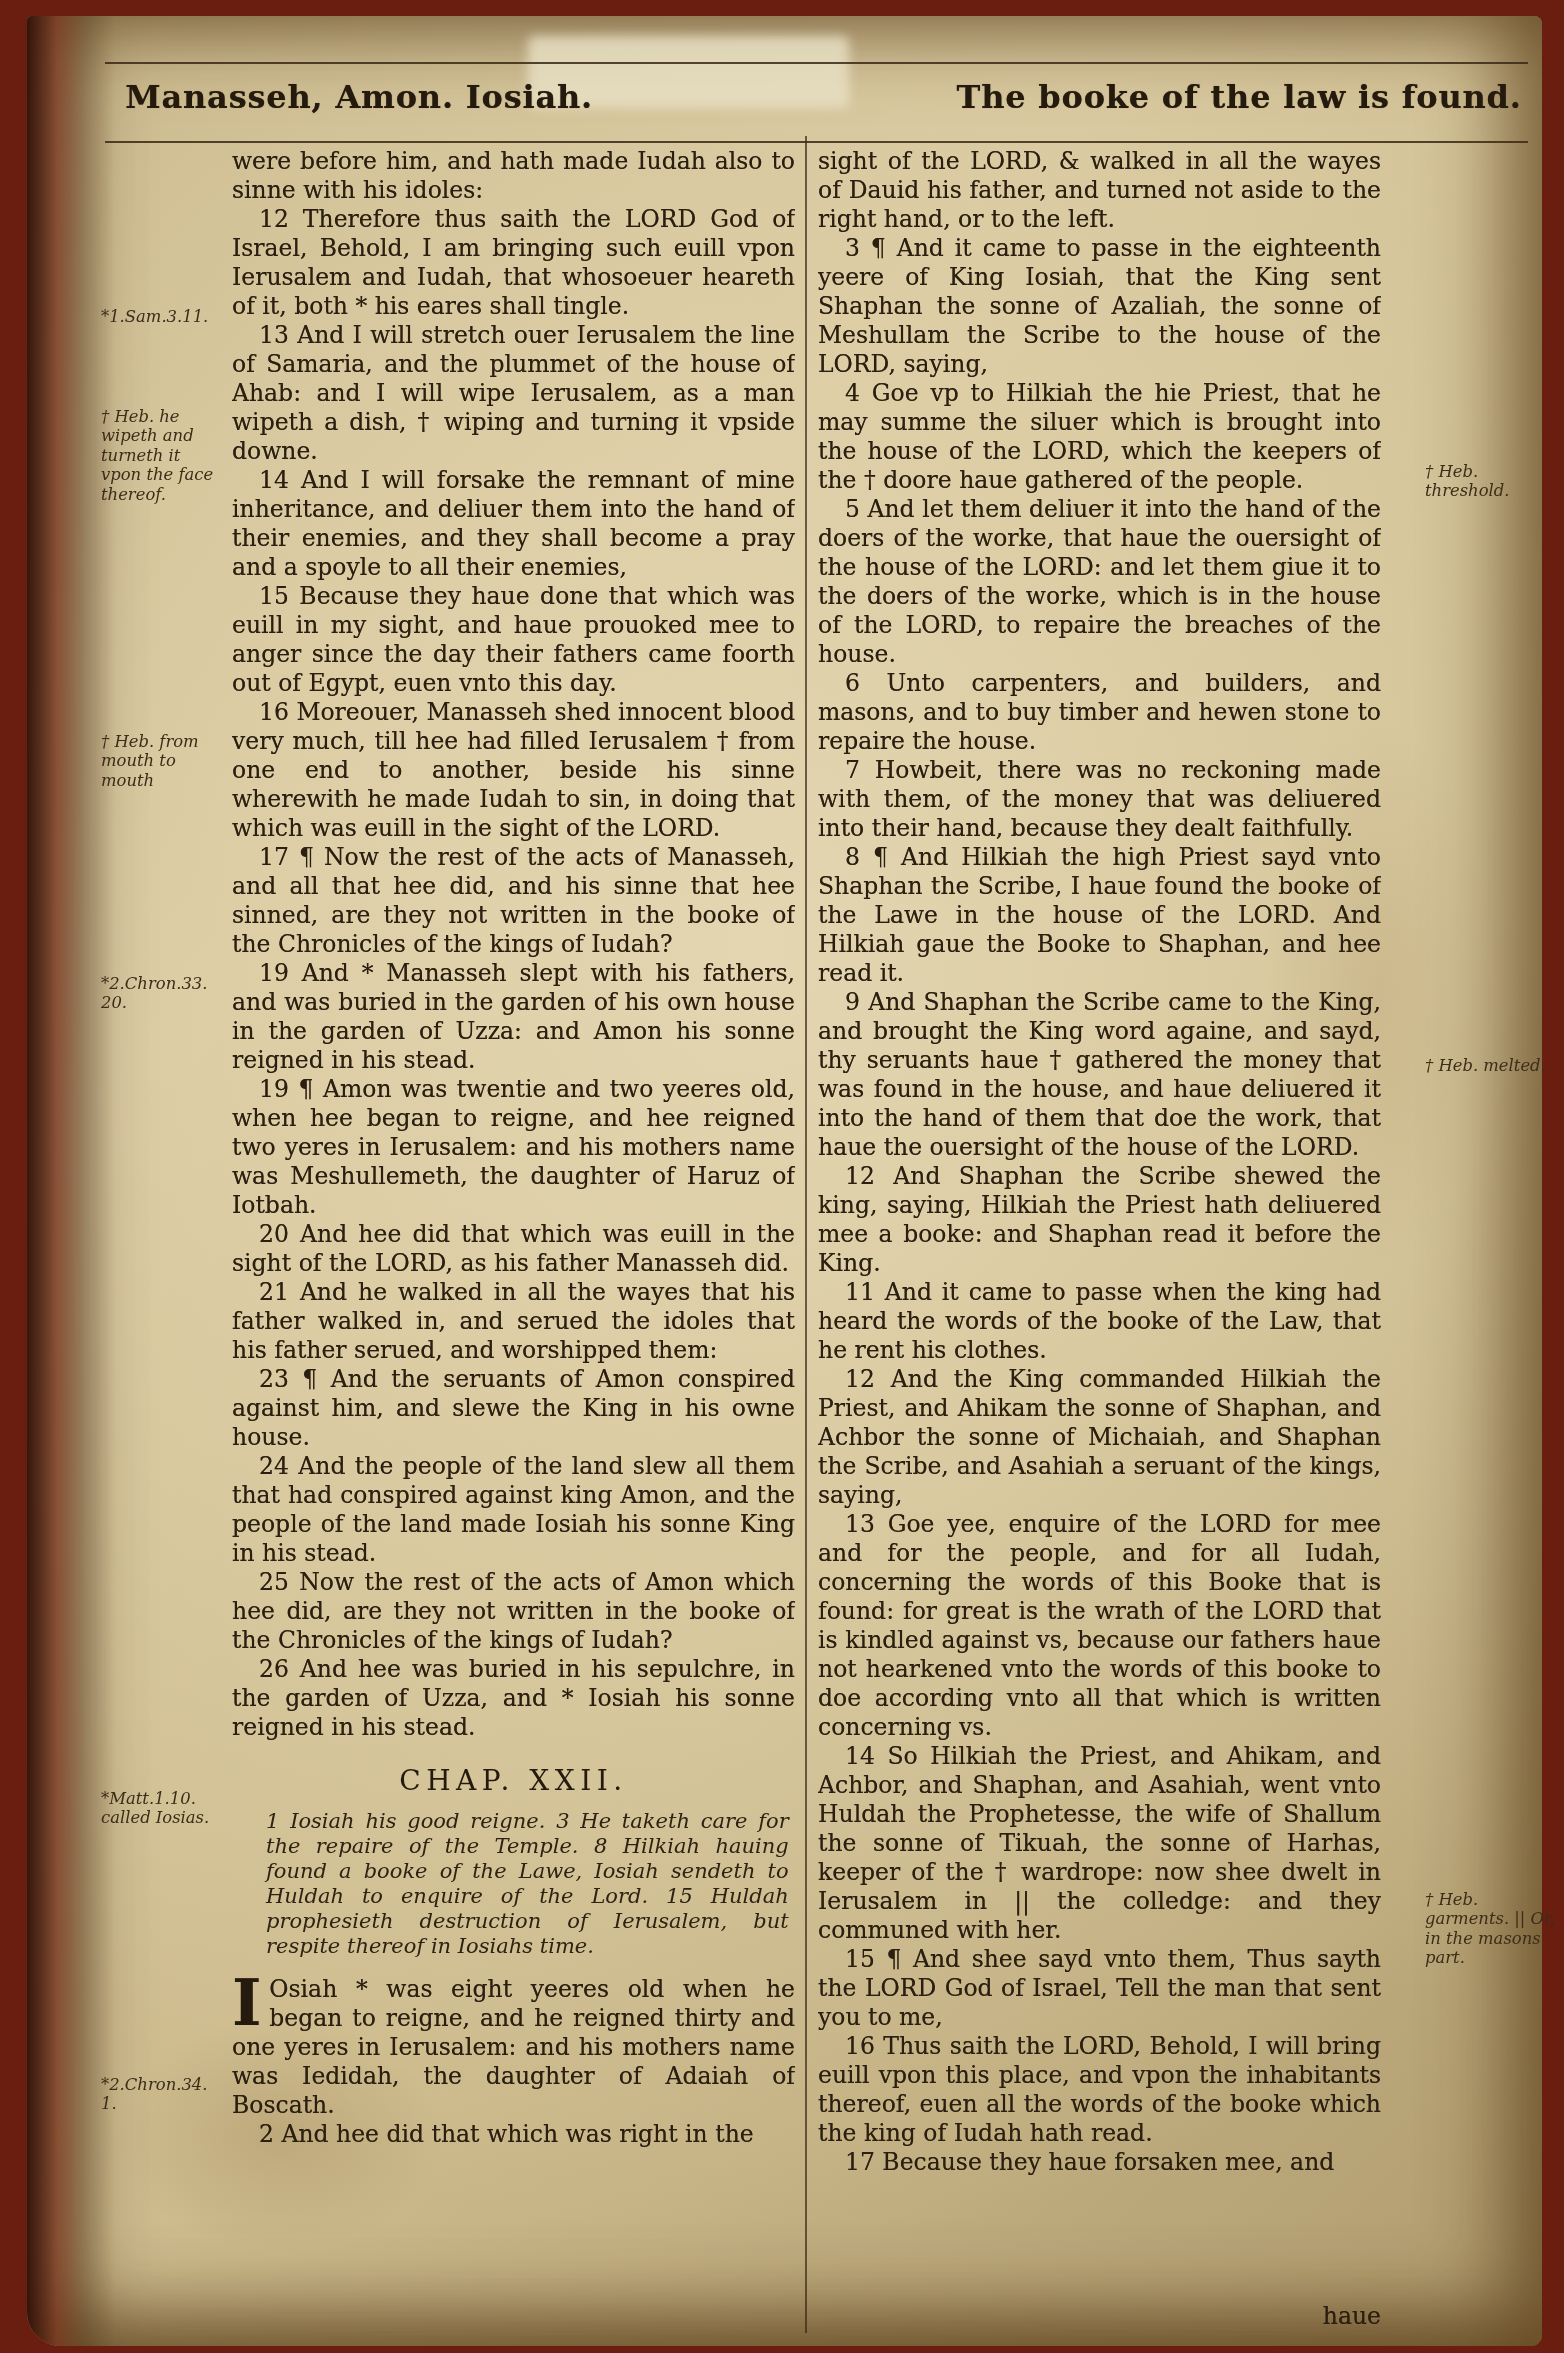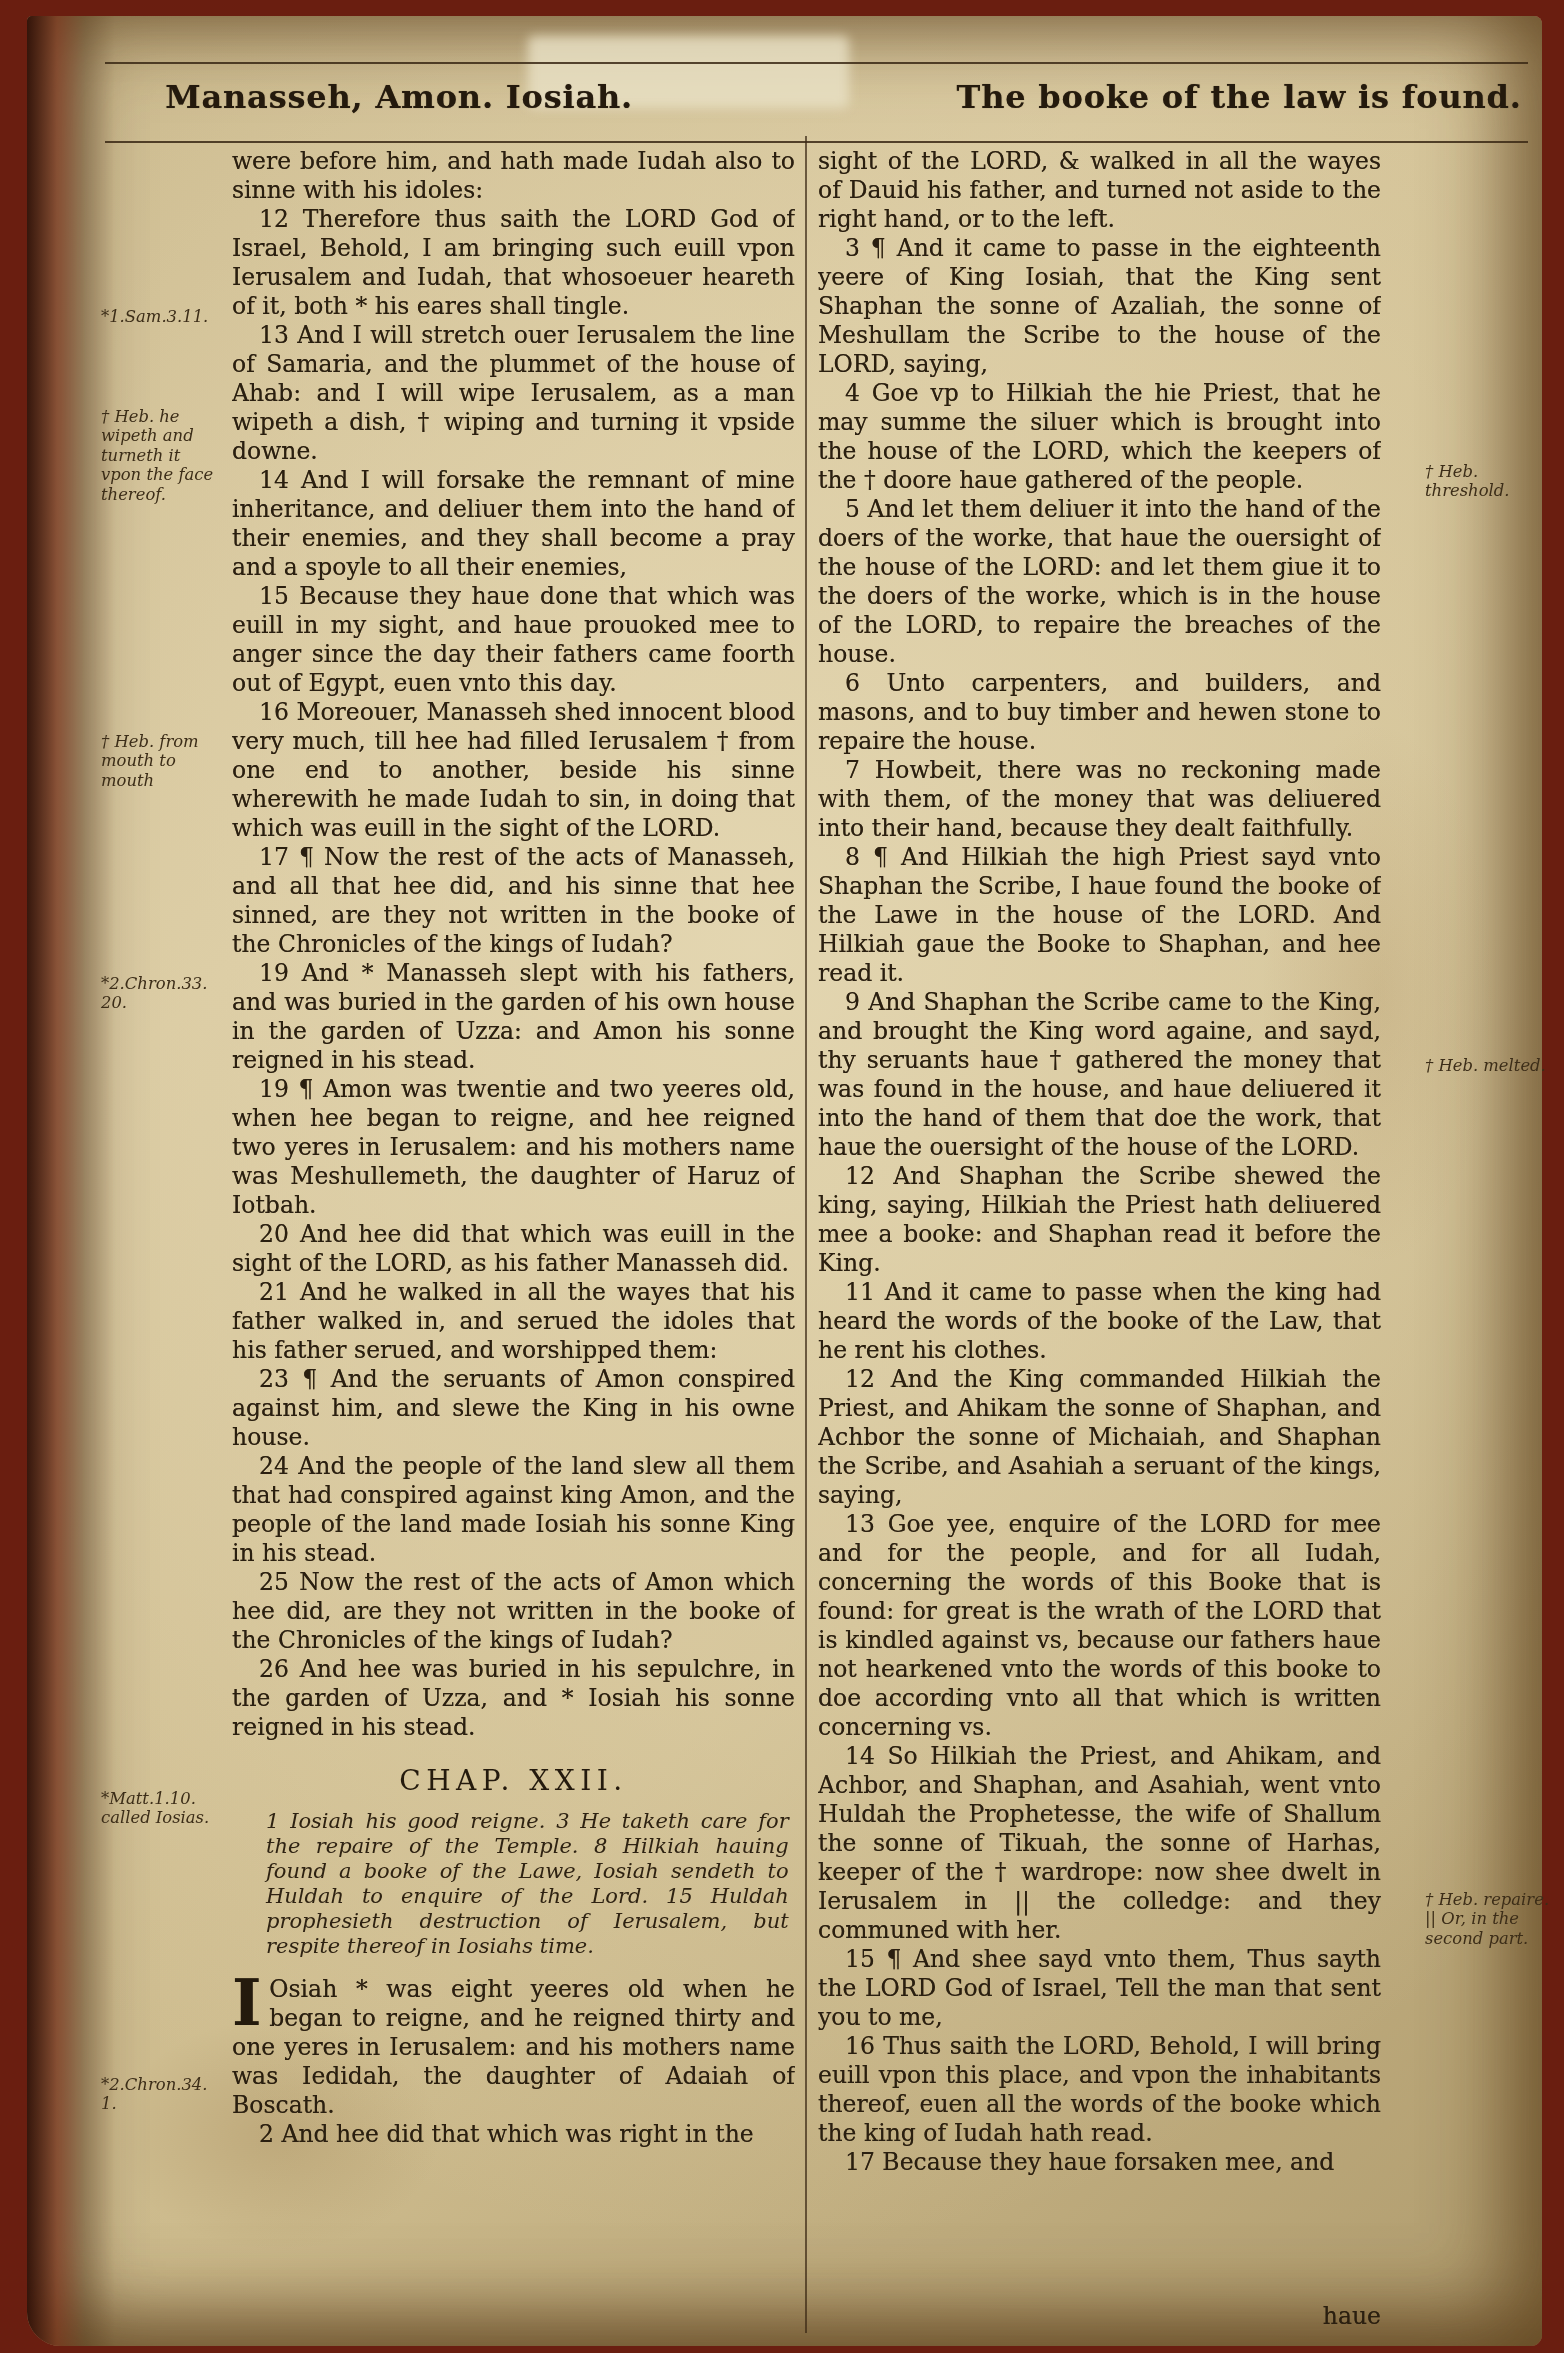--- a/index.html
+++ b/index.html
@@ -42,21 +42,21 @@
   
   .header { position:absolute; left:78px; right:14px; top:39px; height:88px; }
   .rule { position:absolute; left:0; right:0; height:1.6px; background:rgba(58,40,20,0.85); }
   .rule-top { top:7.8px; }
   .rule-bottom { bottom:0; }
   .running-head {
     position:absolute; top:23.5px; font-weight:bold; font-size:32px;
     color:#241a0d; letter-spacing:0.8px; white-space:nowrap;
     text-shadow:0 0 0.8px rgba(40,25,8,0.6);
   }
-  .head-left { left:20.3px;margin-left:40px; }
+  .head-left { left:20.3px; }
   .head-right { right:6.3px; }
 
   
   .content { position:absolute; left:74px; top:131px; right:11px; bottom:12.5px; }
   .margin-col-left  { position:absolute; left:0; top:0; bottom:0; width:125px; }
   .col-left  { position:absolute; left:131px; top:0; bottom:0; width:563px; overflow:hidden; }
   .divider   { position:absolute; left:704px; top:-11px; bottom:0; width:1.6px; background:rgba(58,40,20,0.7); }
   .col-right { position:absolute; left:717px; top:0; bottom:0; width:563px; overflow:hidden; }
   .margin-col-right { position:absolute; left:1290px; top:0; bottom:0; right:0;margin-left:34px; }
 
@@ -165,19 +165,19 @@
           <p class="verse">14 So Hilkiah the Priest, and Ahikam, and Achbor, and Shaphan, and Asahiah, went vnto Huldah the Prophetesse, the wife of Shallum the sonne of Tikuah, the sonne of Harhas, keeper of the † wardrope: now shee dwelt in Ierusalem in || the colledge: and they communed with her.</p>
           <p class="verse">15 ¶ And shee sayd vnto them, Thus sayth the LORD God of Israel, Tell the man that sent you to me,</p>
           <p class="verse">16 Thus saith the LORD, Behold, I will bring euill vpon this place, and vpon the inhabitants thereof, euen all the words of the booke which the king of Iudah hath read.</p>
           <p class="verse">17 Because they haue forsaken mee, and</p>
         </div>
     </div>
 
     <div class="margin-col-right">
       <div class="margin-note" style="top:315px">† Heb. threshold.</div>
       <div class="margin-note" style="top:909px">† Heb. melted.</div>
-      <div class="margin-note" style="top:1743px">† Heb. repaire. || Or, in the second part.</div>
+      <div class="margin-note" style="top:1743px">† Heb. garments. || Or, in the masons part.</div>
     </div>
 
     <div class="catchword">haue</div>
   </div>
 </div>
 
 
 </body></html>

